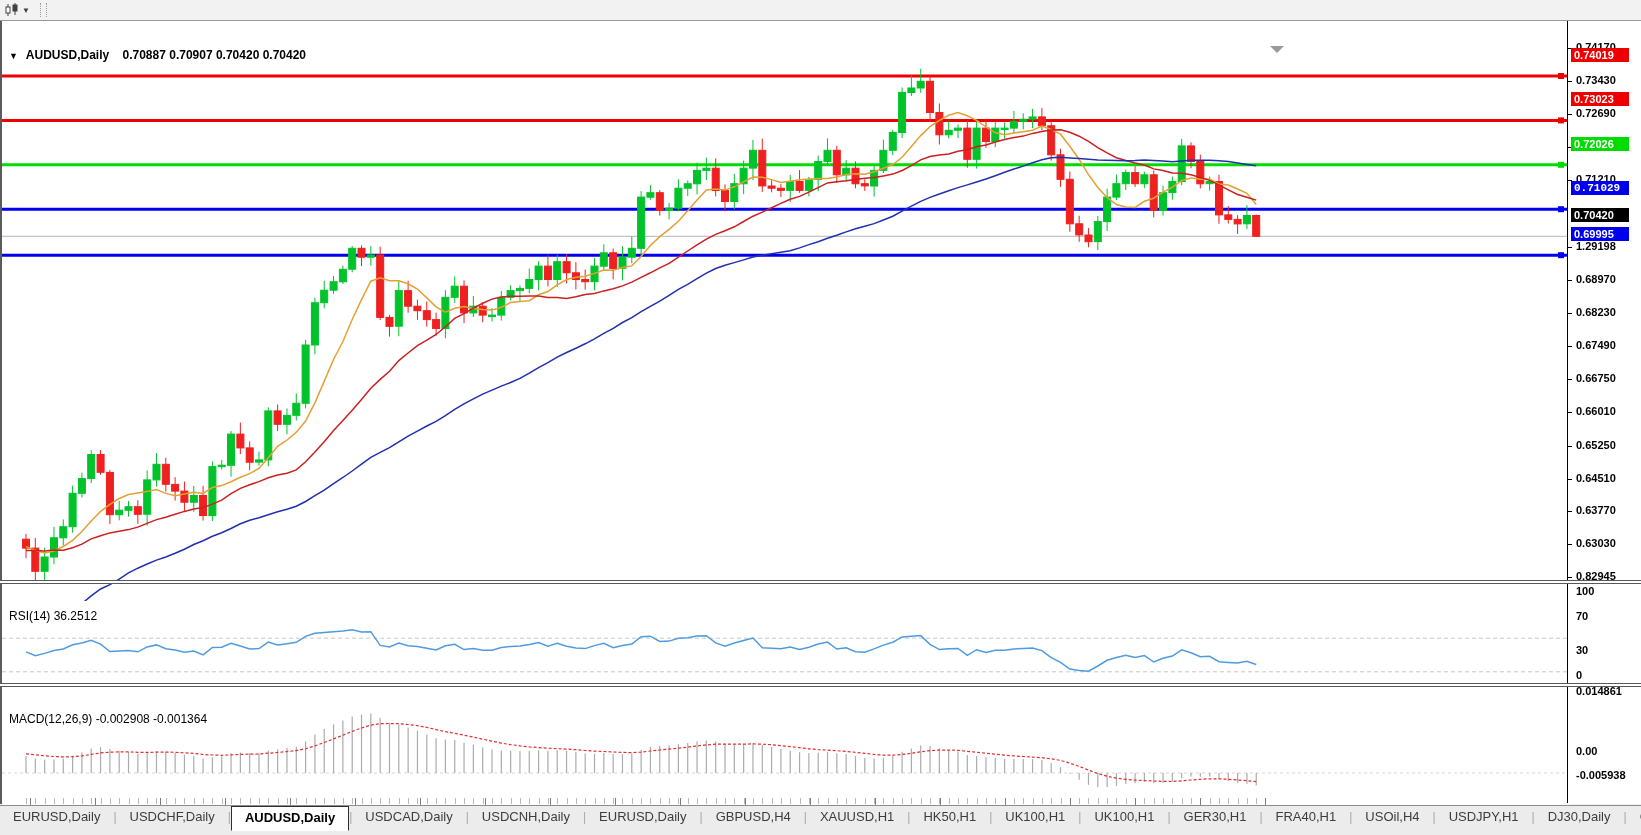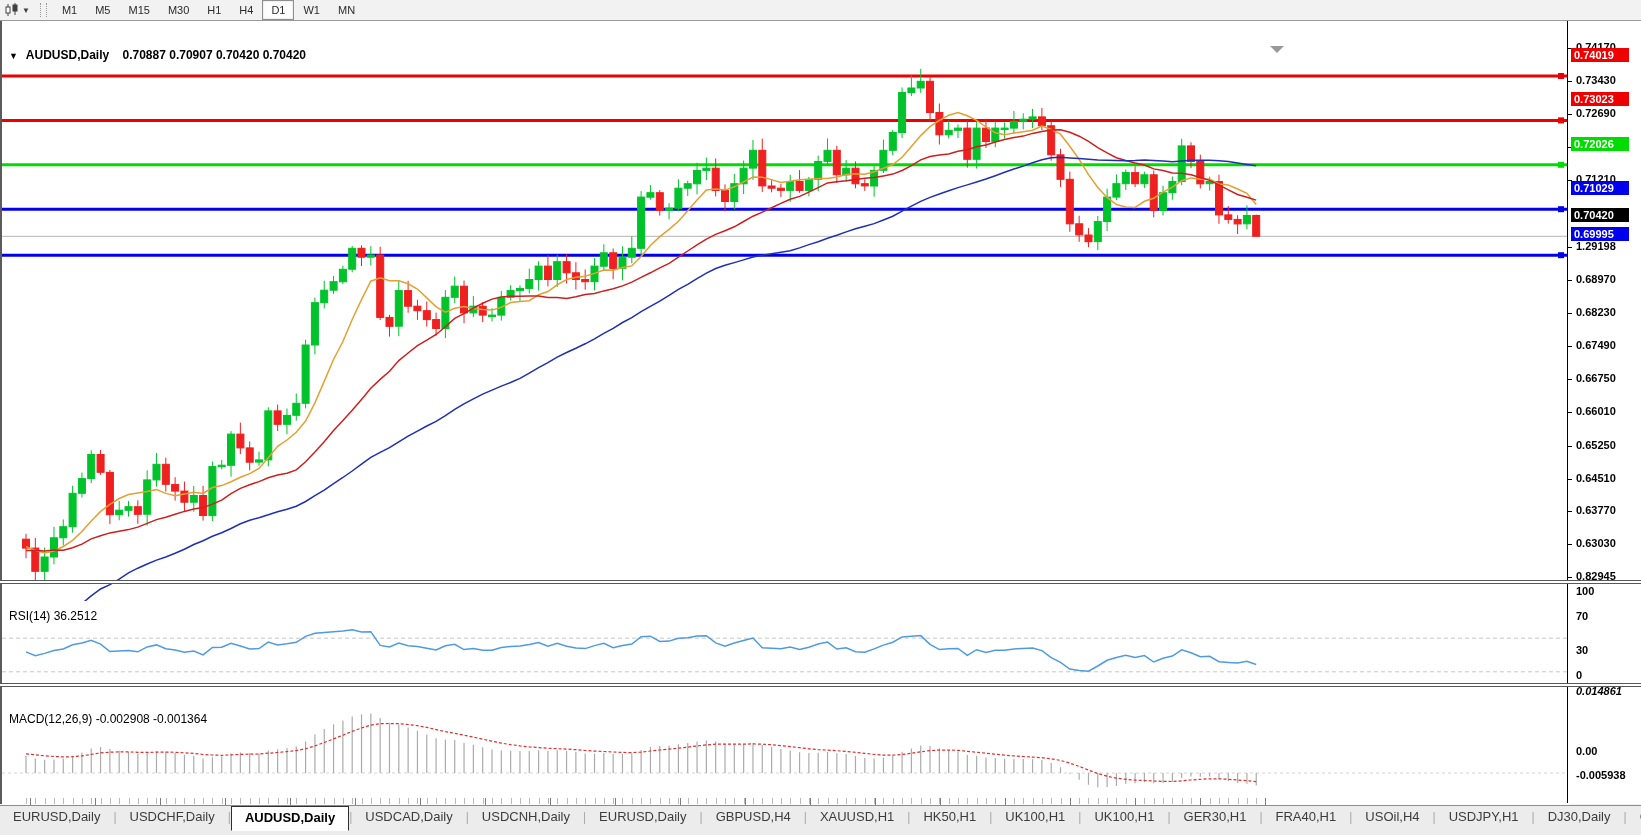--- a/index.html
+++ b/index.html
@@ -53,31 +53,20 @@
 
 <div id="toolbar">
   <svg class="tb-icon" viewBox="0 0 16 14">
     <line x1="4" y1="1" x2="4" y2="13" stroke="#404040" stroke-width="1"></line>
     <rect x="2" y="4" width="4" height="6" fill="#ffffff" stroke="#404040"></rect>
     <line x1="11" y1="0" x2="11" y2="12" stroke="#404040" stroke-width="1"></line>
     <rect x="9" y="2" width="4" height="6" fill="#404040" stroke="#404040"></rect>
   </svg>
   <span class="tb-caret">▼</span>
   <span class="tb-grip"></span>
-  <span id="tf-buttons" style="display:flex;">
-      <div class="tf-btn">M1</div>
-      <div class="tf-btn">M5</div>
-      <div class="tf-btn">M15</div>
-      <div class="tf-btn">M30</div>
-      <div class="tf-btn">H1</div>
-      <div class="tf-btn">H4</div>
-      <div class="tf-btn active">D1</div>
-      <div class="tf-btn">W1</div>
-      <div class="tf-btn">MN</div>
-    </span>
 </div>
 
 <div id="chart-root">
   <div id="chart-title">
     <span class="arrow">▼</span>
     <span>AUDUSD,Daily</span>
     <span style="margin-left:10px;">0.70887 0.70907 0.70420 0.70420</span>
   </div>
 
   <svg id="main-svg" width="1567" height="558">
@@ -719,28 +708,28 @@
     <div class="ptick-label" style="top: 450.535px;">0.64510</div>
     <div class="ptick" style="top: 490.495px;"></div>
     <div class="ptick-label" style="top: 483.495px;">0.63770</div>
     <div class="ptick" style="top: 523.454px;"></div>
     <div class="ptick-label" style="top: 516.454px;">0.63030</div>
     <div class="ptick" style="top: 556.414px;"></div>
     <div class="ptick-label" style="top: 549.414px;">0.82945</div>
     <div class="badge" style="top: 27.0041px; background: rgb(238, 0, 0);">0.74019</div>
     <div class="badge" style="top: 71.366px; background: rgb(238, 0, 0);">0.73023</div>
     <div class="badge" style="top: 115.772px; background: rgb(0, 220, 0);">0.72026</div>
-    <div class="badge" style="top: 160.179px; background: rgb(0, 0, 238);">0.71029</div>
+    <div class="badge" style="top: 160.179px; background: rgb(0, 0, 238); font-family: Liberation Mono, monospace;">0.71029</div>
     <div class="badge" style="top: 206.233px; background: rgb(0, 0, 238);">0.69995</div>
     <div class="badge" style="top: 187.304px; background: rgb(0, 0, 0);">0.70420</div>
     <div class="ptick-label" style="top: 564px;">100</div>
     <div class="ptick-label" style="top: 589.2px;">70</div>
     <div class="ptick-label" style="top: 622.8px;">30</div>
     <div class="ptick-label" style="top: 648px;">0</div>
-    <div class="ptick-label" style="top: 664.006px; font-style: italic;">0.014861</div>
+    <div class="ptick-label" style="top: 664.006px;">0.014861</div>
     <div class="ptick-label" style="top: 724px;">0.00</div>
     <div class="ptick-label" style="top: 747.972px;">-0.005938</div>
   </div>
 
 <div id="tabbar">
     <div class="tab">EURUSD,Daily</div>
     <div class="tab-sep">|</div>
     <div class="tab">USDCHF,Daily</div>
     <div class="tab-sep">|</div>
     <div class="tab active">AUDUSD,Daily</div>

